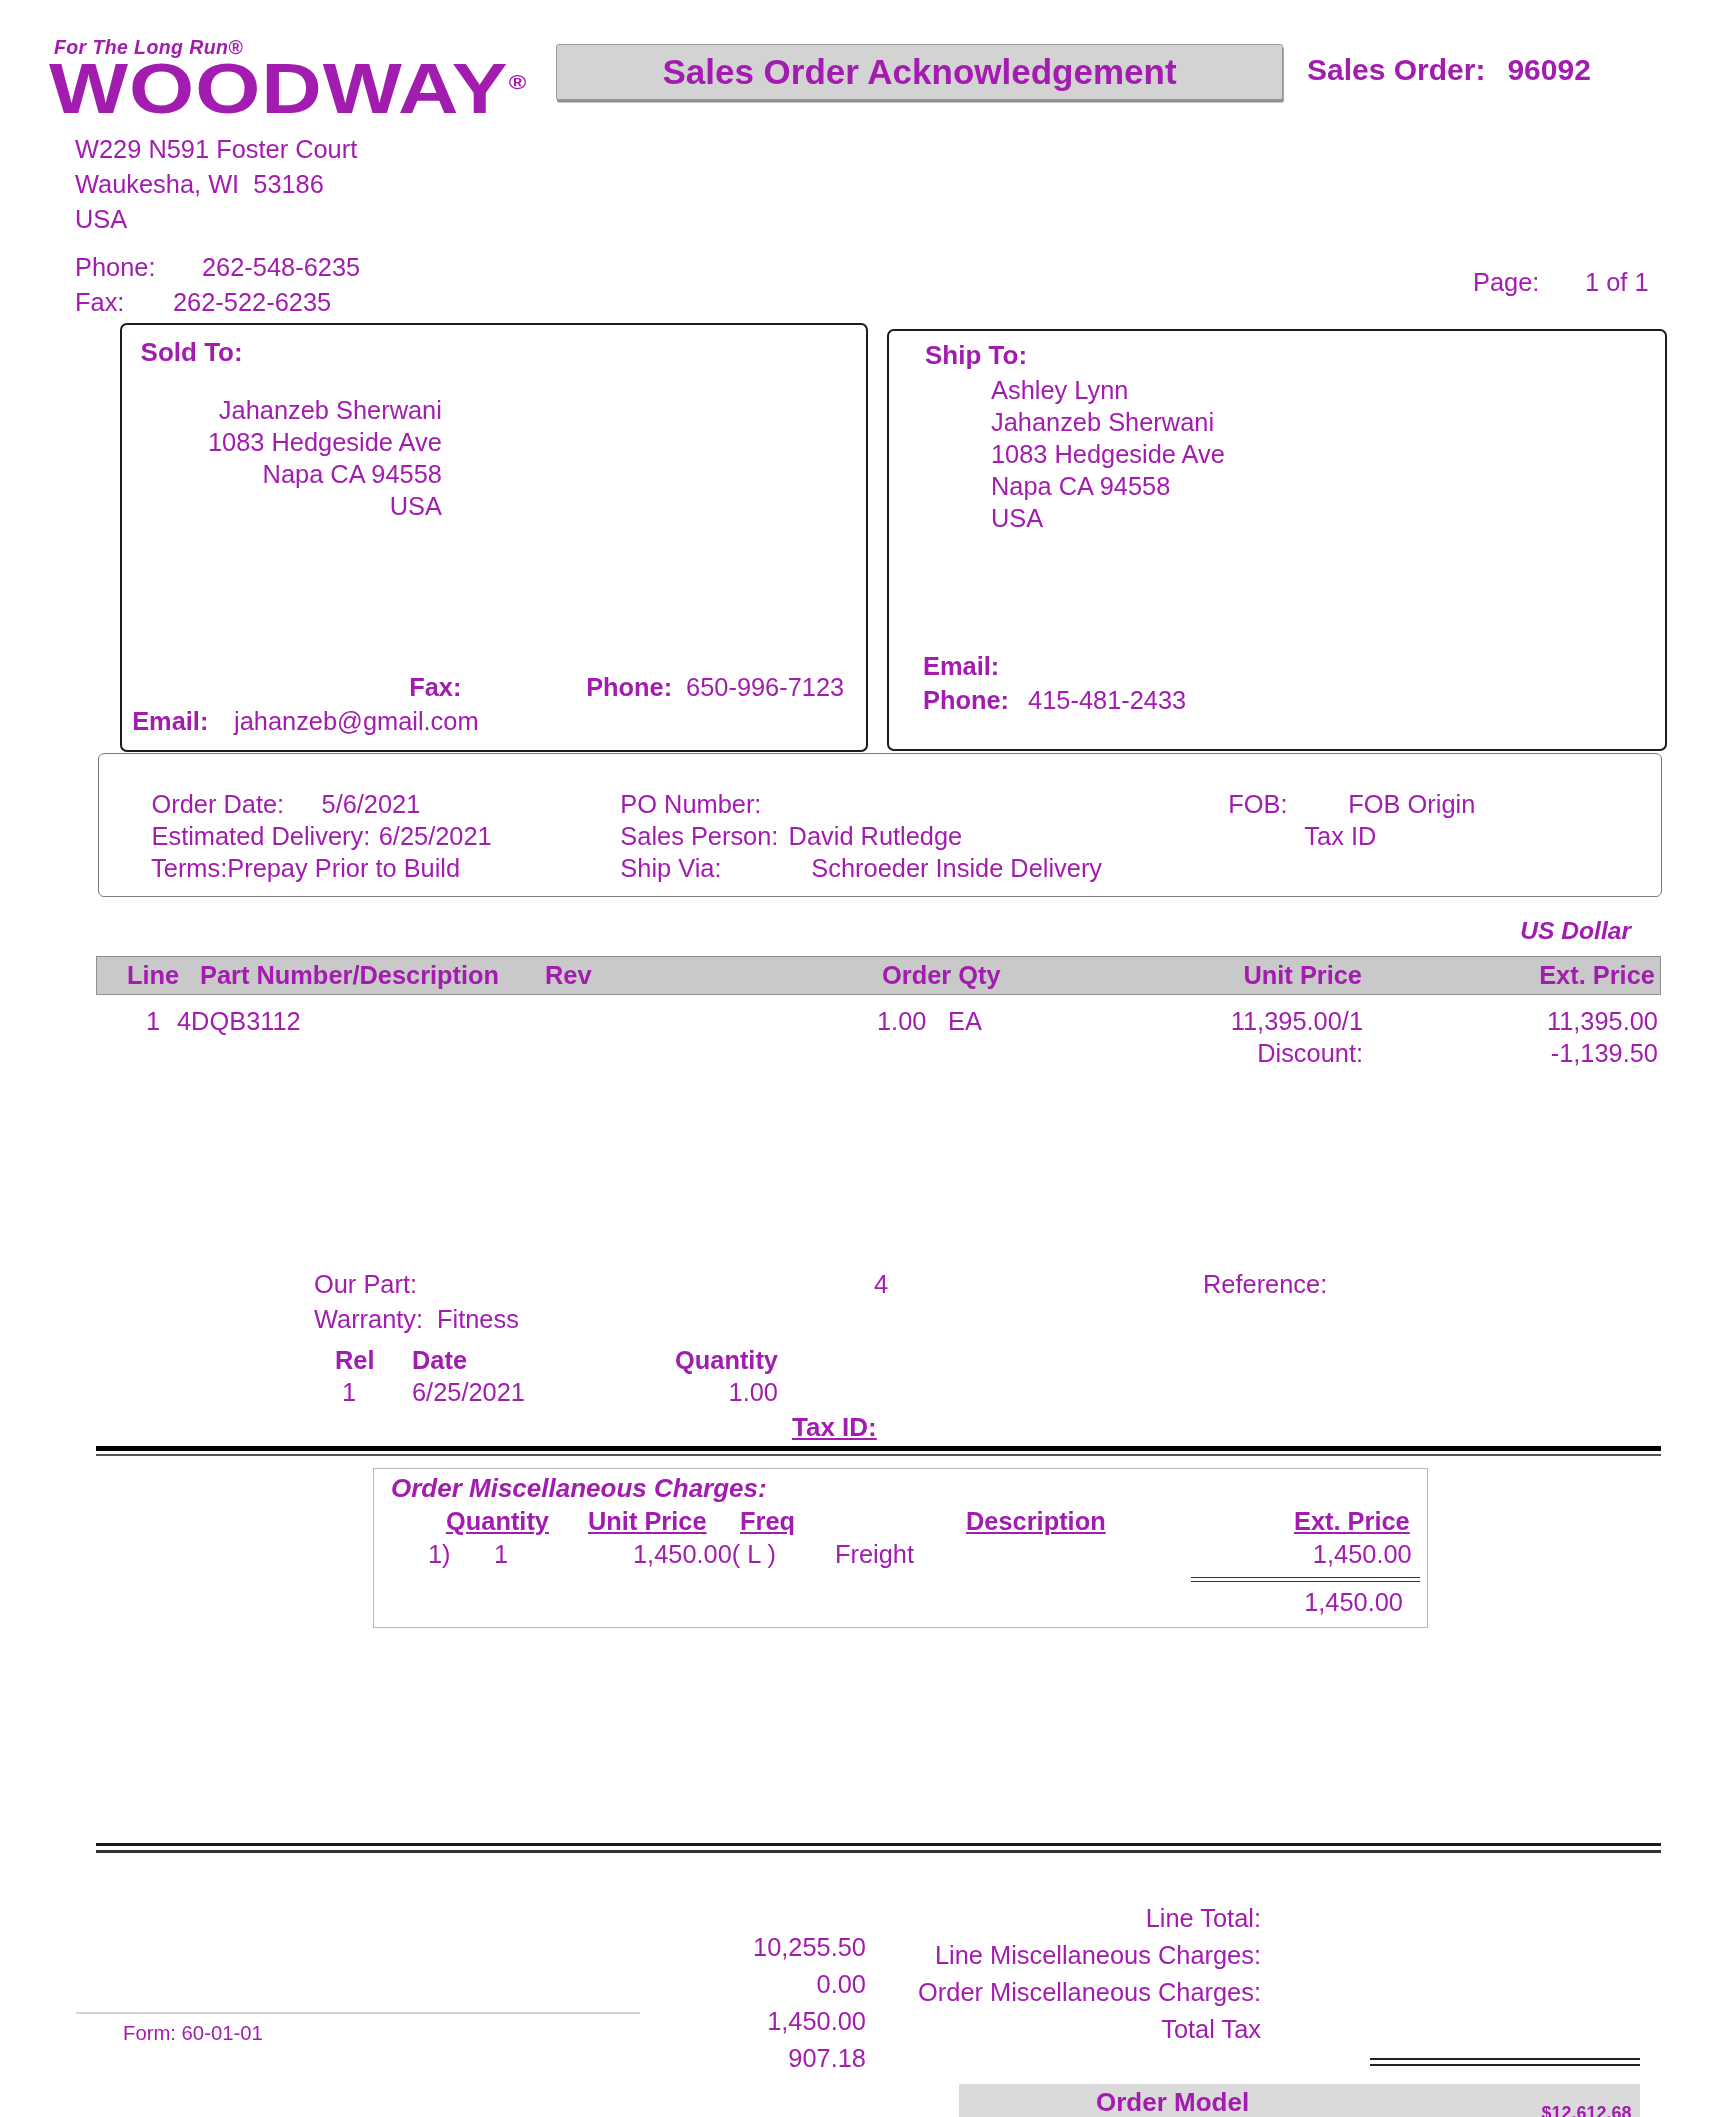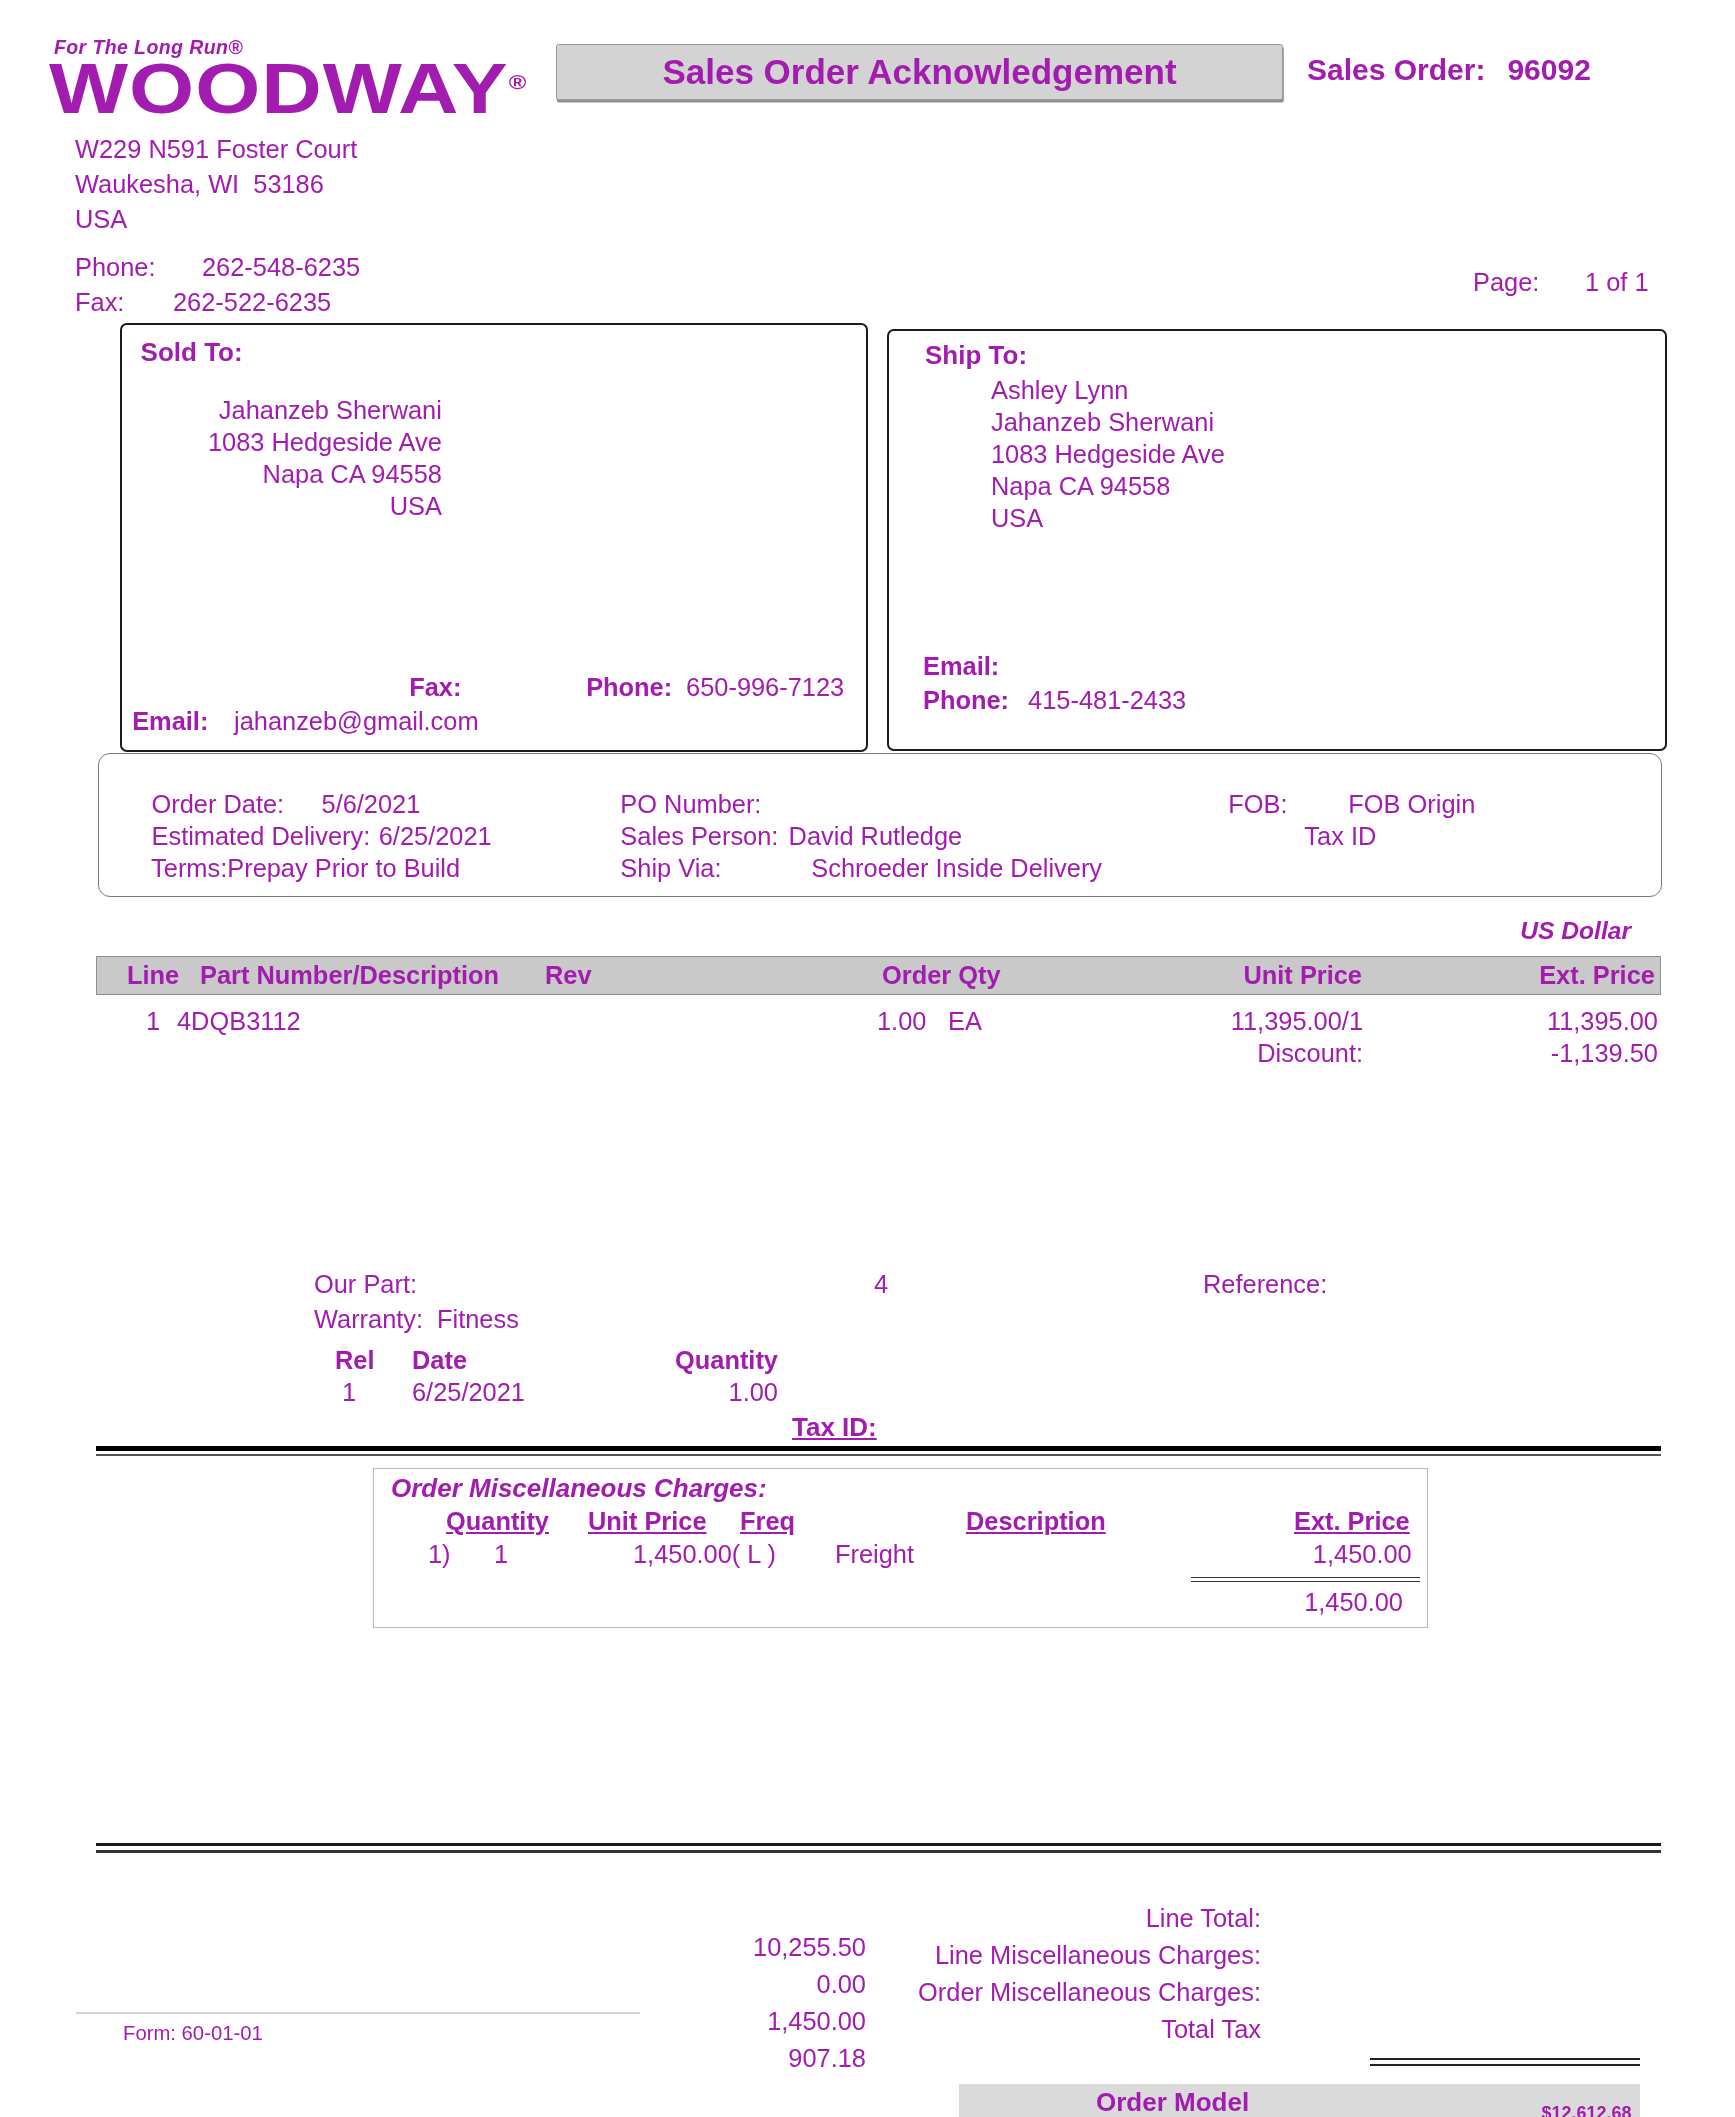--- a/index.html
+++ b/index.html
@@ -30,21 +30,21 @@
   
   .party-box{border:2.5px solid #1c1c1c;border-radius:6.8px;background:#fff;}
   .soldto{left:120px;top:323px;width:744px;height:425px;text-align:right;}
   .shipto{left:887px;top:329px;width:776px;height:418px;}
   .party-title{font-size:26px;font-weight:bold;}
   .party-line{font-size:25.4px;line-height:32px;}
   .kv{font-size:25.4px;}
   .kv .lbl{font-weight:bold;}
 
   
-  .order-box{left:98px;top:753px;width:1562px;height:142px;border:1.7px solid #7a7a7a;border-radius:12px;}
+  .order-box{left:98px;top:753px;width:1562px;height:142px;border:1.7px solid #7a7a7a;border-radius:6px;}
   .oi{position:absolute;font-size:25.4px;white-space:pre;}
   .oi .w200{display:inline-block;width:170px;}
   .oi .w225{display:inline-block;width:191px;}
   .oi .w142{display:inline-block;width:120px;}
 
   .usdollar{right:105px;top:917px;font-size:24.6px;font-weight:bold;font-style:italic;}
 
   
   .thead{left:96px;top:956px;width:1565px;height:39px;background:#c9c9c9;border:1.7px solid #8f8f8f;box-sizing:border-box;}
   .thead span{position:absolute;top:4.2px;font-size:25.4px;font-weight:bold;}

